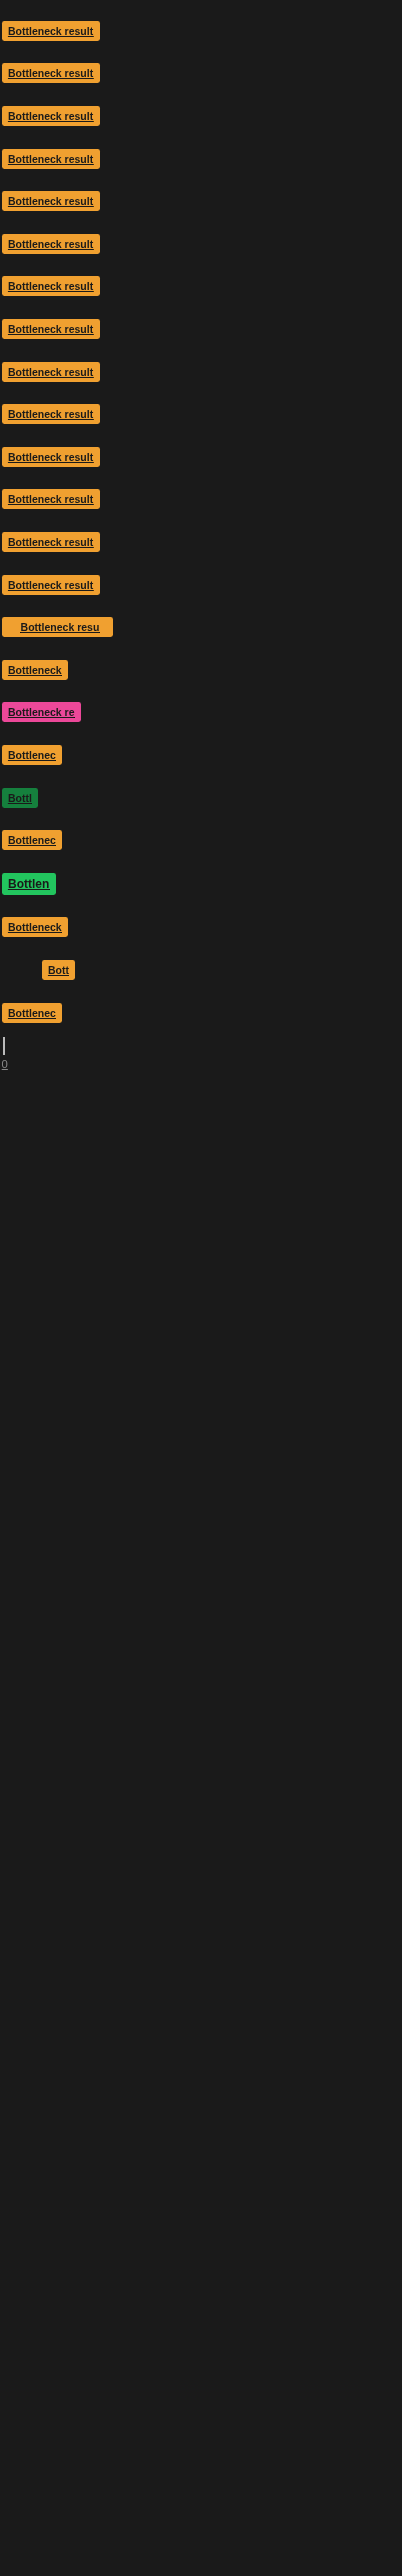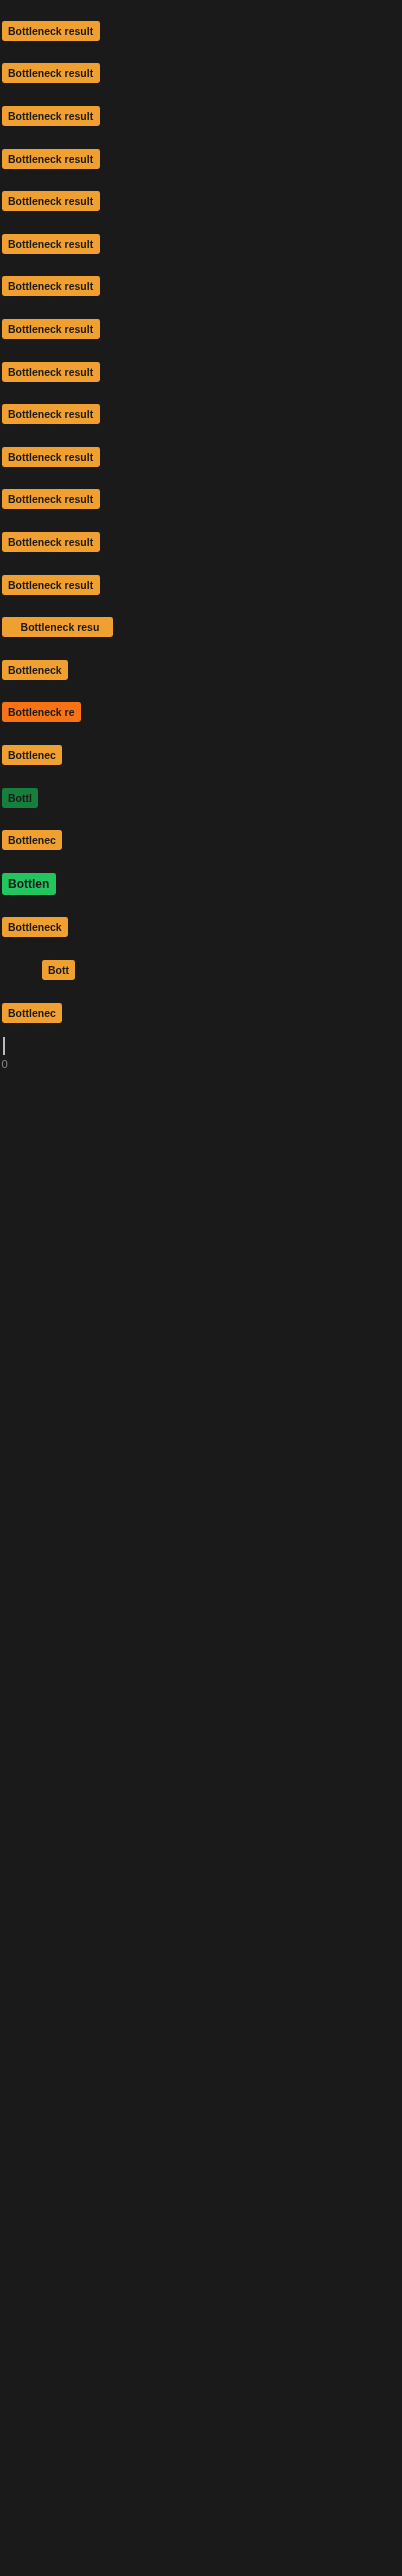--- a/index.html
+++ b/index.html
@@ -1,18 +1,19 @@
 <!DOCTYPE html>
 <html style="font-size:13px"><head>
   <meta charset="utf-8">
   <style>
     * {
       margin: 0;
       padding: 0;
       box-sizing: border-box;
+      text-decoration: underline;
     }
 
     body {
       width: 403px;
       min-height: 2576px;
       background-color: #1a1a1a;
       font-family: Arial, sans-serif;
       position: relative;
     }
   </style>
@@ -68,21 +69,21 @@
       <div style="padding: 11.3px 0px; display: flex; align-items: center;">
         <span style="background-color: rgb(240, 160, 48); color: rgb(26, 26, 26); font-size: 10.5px; font-weight: bold; padding: 4px 6.4px; border-radius: 2.4px; display: inline-block; max-width: 130px; overflow: hidden; white-space: nowrap; font-family: Arial, sans-serif;">Bottleneck result</span>
       </div>
       <div style="padding: 11.3px 0px; display: flex; align-items: center;">
         <span style="background-color: rgb(240, 160, 48); color: rgb(26, 26, 26); font-size: 10.5px; font-weight: bold; padding: 4px 19px; border-radius: 2.4px; display: inline-block; max-width: 111px; overflow: hidden; white-space: nowrap; font-family: Arial, sans-serif;">Bottleneck resu</span>
       </div>
       <div style="padding: 11.3px 0px; display: flex; align-items: center;">
         <span style="background-color: rgb(240, 160, 48); color: rgb(26, 26, 26); font-size: 10.5px; font-weight: bold; padding: 4px 6.4px; border-radius: 2.4px; display: inline-block; max-width: 76px; overflow: hidden; white-space: nowrap; font-family: Arial, sans-serif;">Bottleneck</span>
       </div>
       <div style="padding: 11.3px 0px; display: flex; align-items: center;">
-        <span style="background-color: #f97316; color: rgb(26, 26, 26); font-size: 10.5px; font-weight: bold; padding: 4px 6.4px; border-radius: 2.4px; display: inline-block; max-width: 93px; overflow: hidden; white-space: nowrap; font-family: Arial, sans-serif;">Bottleneck re</span>
+        <span style="background-color: #ec4899; color: rgb(26, 26, 26); font-size: 10.5px; font-weight: bold; padding: 4px 6.4px; border-radius: 2.4px; display: inline-block; max-width: 93px; overflow: hidden; white-space: nowrap; font-family: Arial, sans-serif;">Bottleneck re</span>
       </div>
       <div style="padding: 11.3px 0px; display: flex; align-items: center;">
         <span style="background-color: rgb(240, 160, 48); color: rgb(26, 26, 26); font-size: 10.5px; font-weight: bold; padding: 4px 6.4px; border-radius: 2.4px; display: inline-block; max-width: 69px; overflow: hidden; white-space: nowrap; font-family: Arial, sans-serif;">Bottlenec</span>
       </div>
       <div style="padding: 11.3px 0px; display: flex; align-items: center;">
         <span style="background-color: #15803d; color: rgb(26, 26, 26); font-size: 10.5px; font-weight: bold; padding: 4px 6.4px; border-radius: 2.4px; display: inline-block; max-width: 42px; overflow: hidden; white-space: nowrap; font-family: Arial, sans-serif;">Bottl</span>
       </div>
       <div style="padding: 11.3px 0px; display: flex; align-items: center;">
         <span style="background-color: rgb(240, 160, 48); color: rgb(26, 26, 26); font-size: 10.5px; font-weight: bold; padding: 4px 6.4px; border-radius: 2.4px; display: inline-block; max-width: 69px; overflow: hidden; white-space: nowrap; font-family: Arial, sans-serif;">Bottlenec</span>
       </div>

